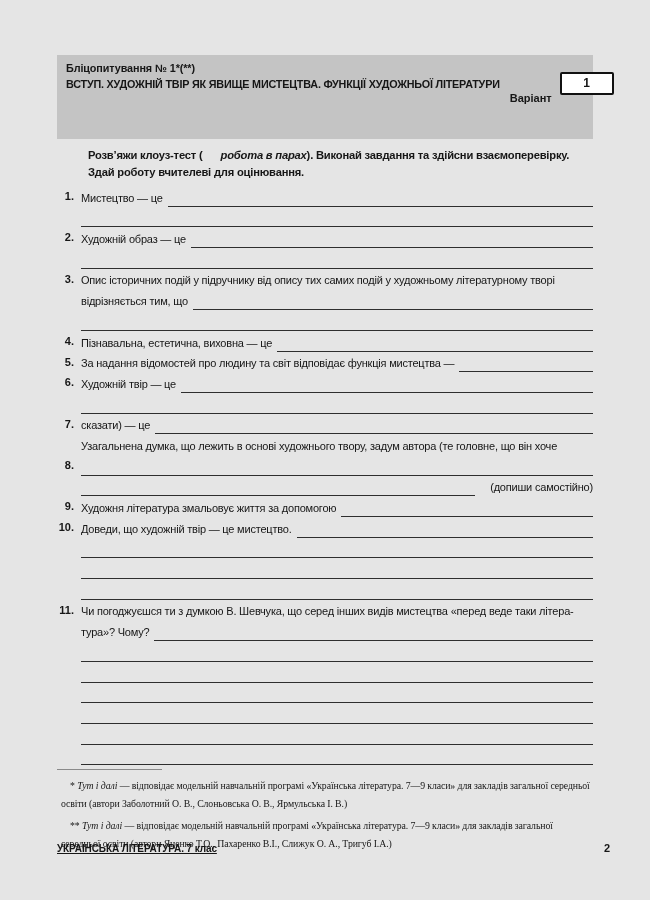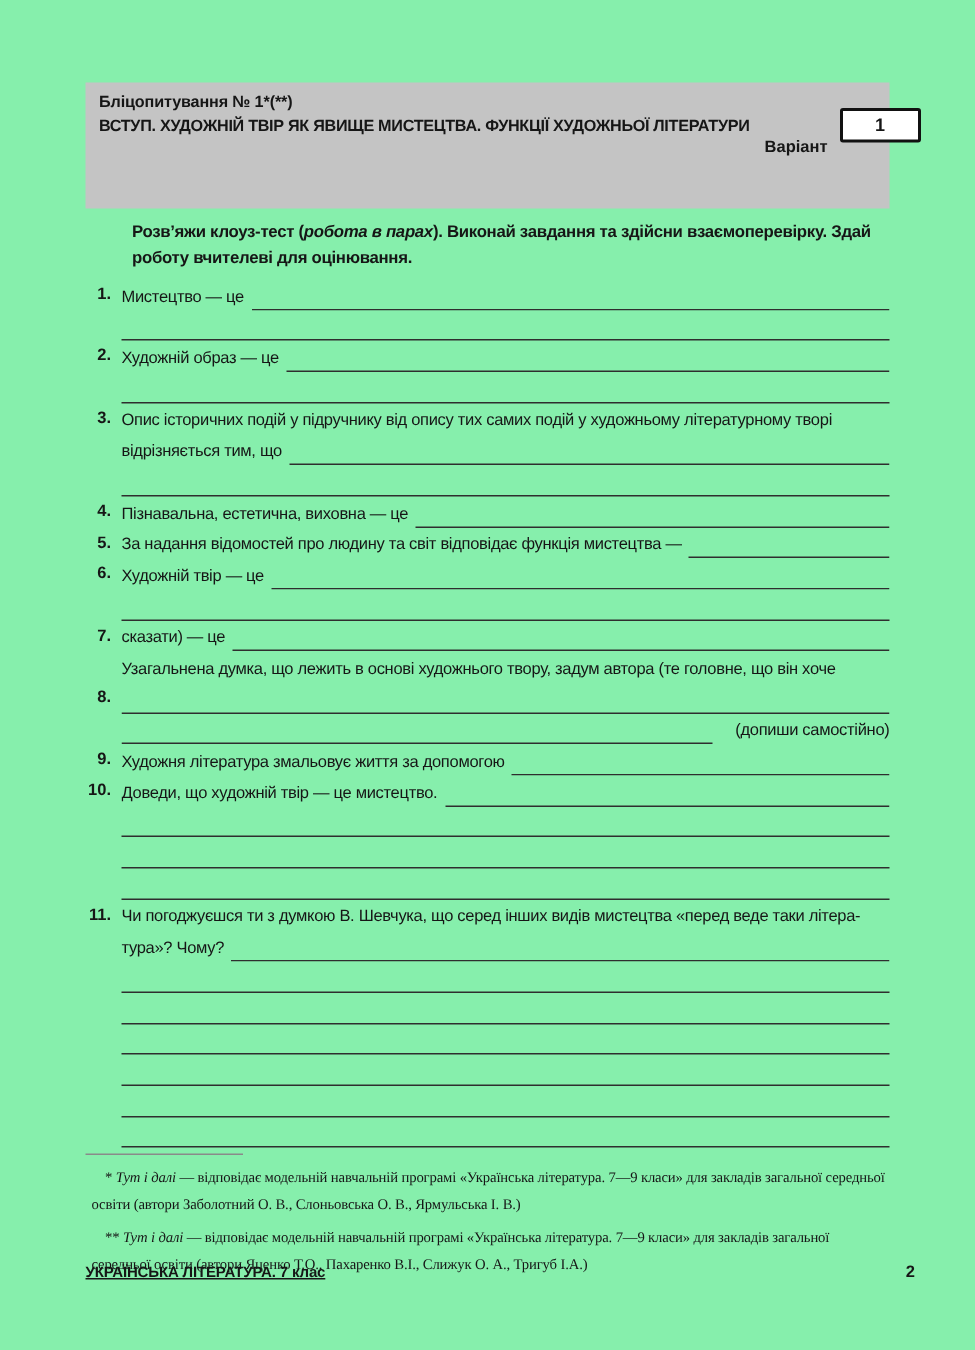--- a/index.html
+++ b/index.html
@@ -2,21 +2,21 @@
 <html><head>
 <meta charset="utf-8">
 <style>
   * { box-sizing: border-box; margin: 0; padding: 0; }
   html, body { background: #ffffff; }
   body {
     width: 650px; height: 900px;
     font-family: "Liberation Sans", sans-serif;
     color: #161616;
   }
-  .page { position: relative; width: 650px; height: 900px; overflow: hidden; background:#86efac; }
+  .page { position: relative; width: 650px; height: 900px; overflow: hidden; background:#e5e5e5; }
 
   
   .header {
     position: absolute; left: 57px; top: 55px; width: 536px; height: 84px;
     background: #c4c4c4; padding: 7px 9px 0 9px;
   }
   .header-top { display: flex; justify-content: space-between; align-items: flex-start; }
   .t1 { font-size: 10.8px; font-weight: 700; letter-spacing: -0.1px; }
   .t2 { font-size: 10.8px; font-weight: 700; letter-spacing: -0.2px; margin-top: 4px; white-space: nowrap; }
   .variant { display: flex; align-items: center; flex: none; margin-left: 10px; }
@@ -33,21 +33,21 @@
   .class-label { margin-left: 26px; }
   .class-box { width: 58px; margin-left: 7px; }
   .date-label { margin-left: 18px; }
   .date-box { width: 52px; margin-left: 7px; }
 
   
   .instructions {
     position: absolute; left: 88px; top: 147px; width: 506px;
     font-size: 11.2px; font-weight: 700; line-height: 17px; letter-spacing: -0.2px;
   }
-  .instructions em { font-style: italic; }
+  .instructions em { font-style: italic; margin-left: 18px; }
 
   
   .questions { position: absolute; left: 57px; top: 186px; width: 536px; }
   .q { display: flex; }
   .q-num {
     width: 24px; min-width: 24px; padding-right: 7px; text-align: right;
     font-weight: 700; font-size: 11px; line-height: 20.7px;
   }
   .q-body { flex: 1; min-width: 0; }
   .row { height: 20.7px; display: flex; align-items: flex-end; overflow: hidden; }

